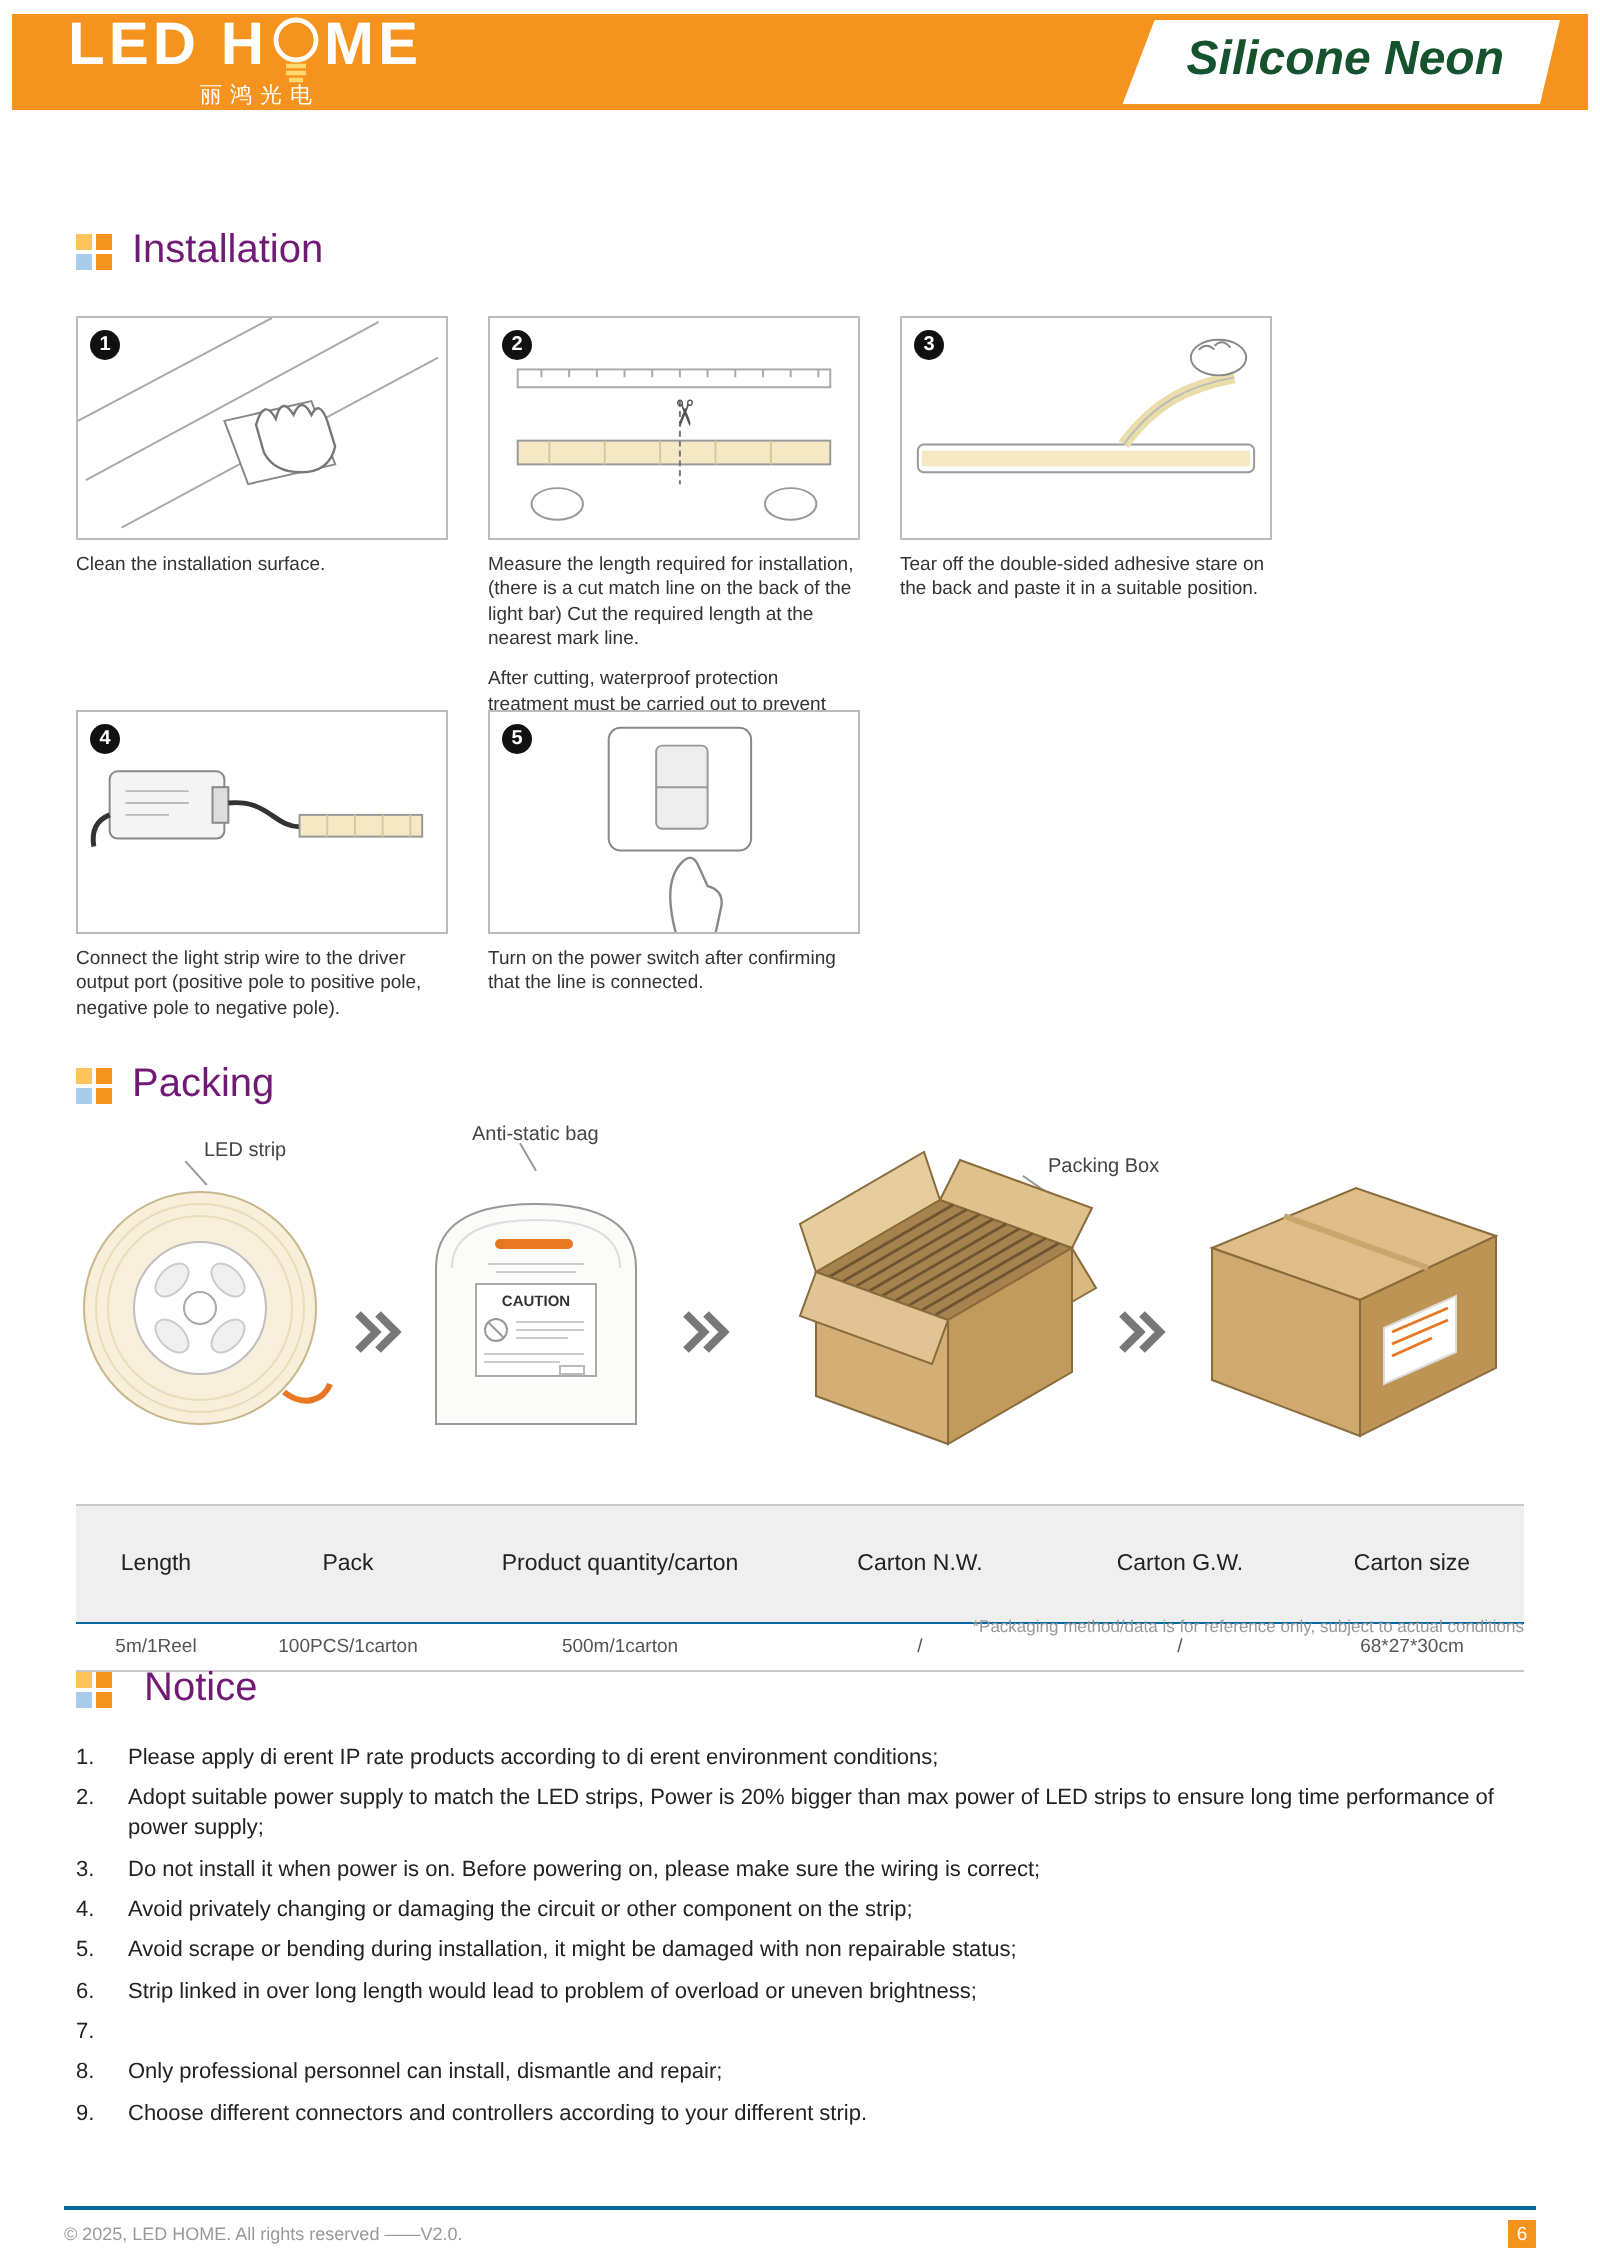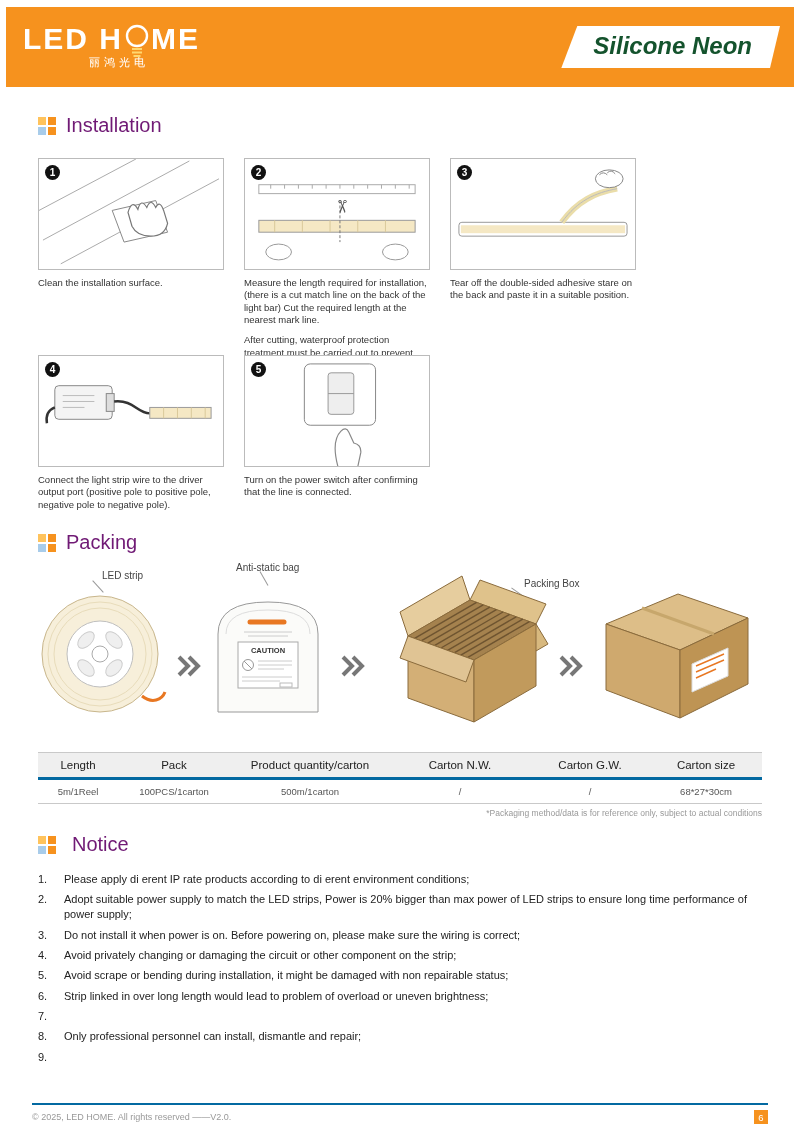--- a/index.html
+++ b/index.html
@@ -1,22 +1,22 @@
 <!DOCTYPE html>
 <html><head>
 <meta charset="utf-8">
 <style>
   * { margin:0; padding:0; box-sizing:border-box; }
   html,body { background:#e9e9e9; }
   body { font-family:"Liberation Sans","DejaVu Sans",sans-serif; }
   .page { position:relative; width:800px; height:1132px; background:#fff; margin:0 auto; overflow:hidden; }
 
   
-  .header { position:absolute; top:7px; left:6px; right:6px; height:80px; background:#F6921E;
-            display:flex; align-items:center; justify-content:space-between; padding:0 14px 0 17px; }
+  .header { position:absolute; top:7px; left:6px; right:6px; height:48px; background:#F6921E;
+            display:flex; align-items:center; justify-content:space-between; padding:0 14px 0 28px; }
   .logo { color:#fff; }
   .logo-row { display:flex; align-items:flex-start; font-weight:bold; font-size:30px; letter-spacing:2px; line-height:1; }
   .logo-bulb { margin:0 1px; }
   .logo-cn { font-size:11px; letter-spacing:4px; margin:-8px 0 0 66px; color:#fff; }
   .ribbon { background:#fff; color:#14532d; font-size:24px; font-weight:bold; font-style:italic;
             padding:6px 28px 8px 32px; clip-path:polygon(16px 0, 100% 0, calc(100% - 10px) 100%, 0 100%); }
 
   
   .section-title { position:absolute; left:38px; display:flex; align-items:center; gap:10px; }
   .grid-icon { display:grid; grid-template-columns:8px 8px; grid-template-rows:8px 8px; gap:2px; }
@@ -38,22 +38,22 @@
   .illus { position:absolute; inset:0; }
 
   
   .packing-illus { position:absolute; top:560px; left:38px; width:724px; height:188px; }
   .p-item { position:absolute; }
   .p-label { position:absolute; font-size:10px; color:#444; white-space:nowrap; }
   .p-line { position:absolute; width:16px; height:1px; background:#999; }
   .arrow { position:absolute; top:95px; }
 
   .pack-table { position:absolute; top:752px; left:38px; width:724px; border-collapse:collapse; }
-  .pack-table th { background:#EFEFEF; border-top:1px solid #C9C9C9; border-bottom:3px solid #0369a1;
-                   font-size:11.5px; font-weight:normal; color:#222; padding:6px 2px; text-align:center; }
+  .pack-table th { background:#EFEFEF; border-top:1px solid #C9C9C9; border-bottom:1px solid #0369a1;
+                   font-size:11.5px; font-weight:normal; color:#222; padding:23px 2px; text-align:center; }
   .pack-table td { border-bottom:1px solid #C9C9C9; font-size:9.5px; color:#555; padding:6px 2px; text-align:center; }
   .pack-note { position:absolute; top:808px; right:38px; font-size:8.5px; color:#999; }
 
   
   .notice-list { position:absolute; top:872px; left:38px; width:732px; }
   .notice-item { display:flex; gap:8px; font-size:11px; line-height:1.35; color:#222; margin-bottom:5.5px; }
   .notice-num { width:18px; flex:0 0 auto; }
 
   
   .footer { position:absolute; left:32px; right:32px; bottom:8px; border-top:2px solid #0369a1;
@@ -347,20 +347,21 @@
     </div>
     <div class="notice-item">
       <span class="notice-num">7.</span>
     </div>
     <div class="notice-item">
       <span class="notice-num">8.</span>
       <span>Only professional personnel can install, dismantle and repair;</span>
     </div>
     <div class="notice-item">
       <span class="notice-num">9.</span>
+      <span>Choose different connectors and controllers according to your different strip.</span>
     </div>
   </div>
 
   <div class="footer">
     <span class="copyright">© 2025, LED HOME. All rights reserved ——V2.0.</span>
     <span class="page-badge">6</span>
   </div>
 
 </div>
 

